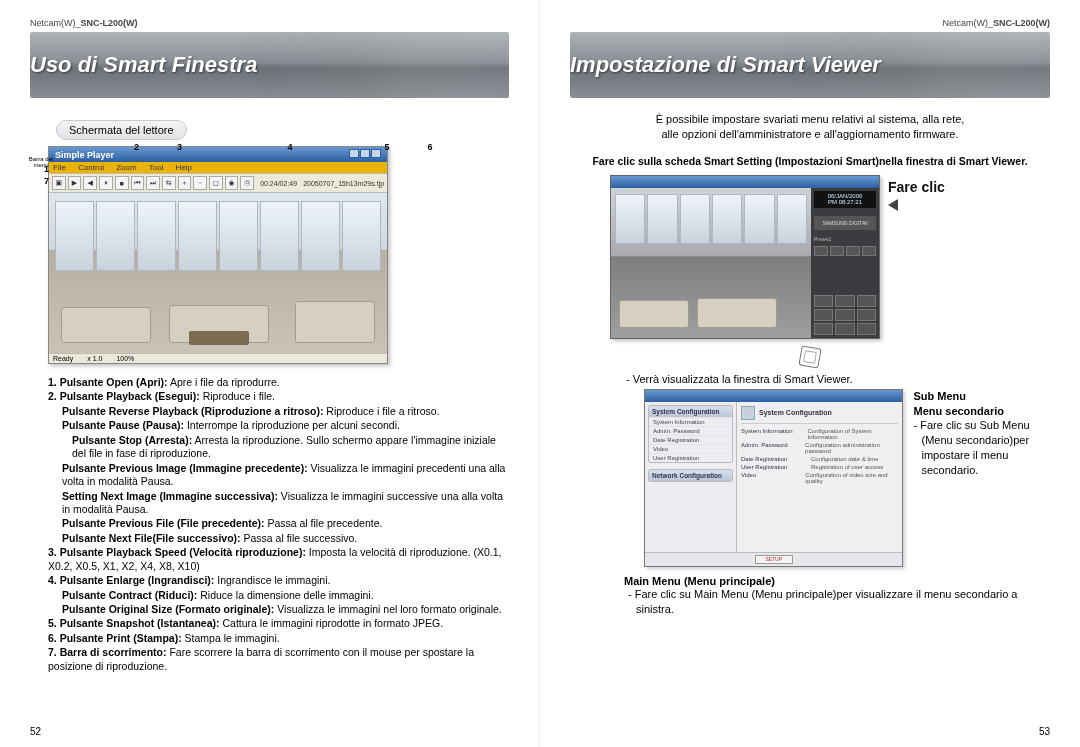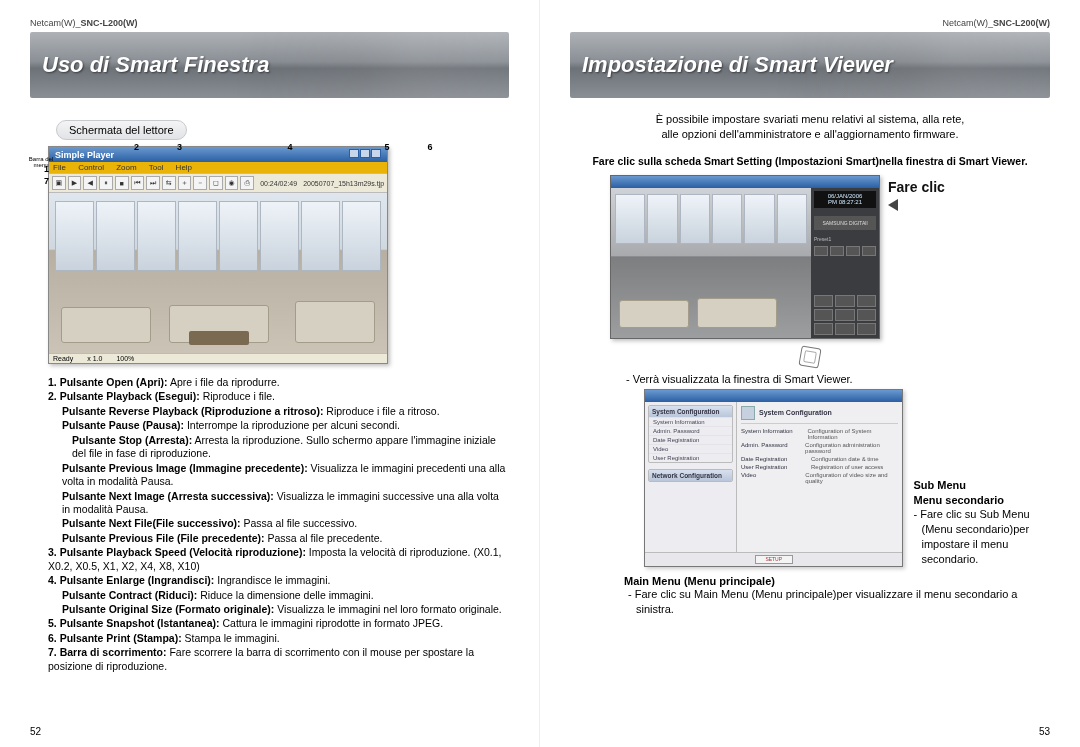--- a/index.html
+++ b/index.html
@@ -26,21 +26,20 @@
   }
   .page-header-small .bold { font-weight: bold; }
   .banner {
     width: 100%;
     height: 66px;
     background: linear-gradient(#aeb2b7 0%, #8a8f95 45%, #6d7278 55%, #8a8f95 100%);
     border-radius: 2px;
     position: relative;
     display: flex;
     align-items: center;
-    padding-left: 12px;
     overflow: hidden;
     margin-bottom: 8px;
   }
   .banner::after{
     content:"";
     position:absolute; inset:0;
     background:
       radial-gradient(circle at 80% 30%, rgba(255,255,255,.12), transparent 40%),
       radial-gradient(circle at 70% 70%, rgba(0,0,0,.08), transparent 40%);
   }
@@ -200,21 +199,21 @@
   }
   .sym{
     width:20px;height:20px;margin:6px auto 6px auto;
     border:1.5px solid #777;border-radius:3px;transform:rotate(10deg);
     position:relative;
   }
   .sym::after{content:"";position:absolute;inset:3px;border:1px solid #aaa;border-radius:2px;}
   .note-line{ font-size:11px; text-align:left; margin:2px 0 4px 56px; }
 
   .config-wrap{
-    display:flex; gap:10px; margin:2px 0 0 40px; align-items:flex-end;padding-left:34px;
+    display:flex; gap:10px; margin:2px 0 0 40px; align-items:flex-start;padding-left:34px;
   }
   .config-window{
     width:300px;border:1px solid #777;background:#efeff2;
     box-shadow:2px 2px 4px rgba(0,0,0,.2);
     font-size:7px;
   }
   .cw-title{background:linear-gradient(#6a99d0,#2a5fa3);height:12px;}
   .cw-body{display:flex;min-height:150px;}
   .cw-side{
     width:92px;border-right:1px solid #bbb;background:#ededf1;
@@ -323,23 +322,23 @@
     </div>
   </div>
 
   <div class="desc-list" id="desc-list-left">
       <p><span class="n">1. </span><span class="t">Pulsante Open (Apri):</span><span> Apre i file da riprodurre.</span></p>
       <p><span class="n">2. </span><span class="t">Pulsante Playback (Esegui):</span><span> Riproduce i file.</span></p>
       <p class="sub" style="margin-left: 14px;"><span class="t">Pulsante Reverse Playback (Riproduzione a ritroso):</span><span> Riproduce i file a ritroso.</span></p>
       <p class="sub" style="margin-left: 14px;"><span class="t">Pulsante Pause (Pausa):</span><span> Interrompe la riproduzione per alcuni secondi.</span></p>
       <p class="sub" style="margin-left: 24px;"><span class="t">Pulsante Stop (Arresta):</span><span> Arresta la riproduzione. Sullo schermo appare l'immagine iniziale del file in fase di riproduzione.</span></p>
       <p class="sub" style="margin-left: 14px;"><span class="t">Pulsante Previous Image (Immagine precedente):</span><span> Visualizza le immagini precedenti una alla volta in modalità Pausa.</span></p>
-      <p class="sub" style="margin-left: 14px;"><span class="t">Pulsante Next Image (Arresta successiva):</span><span> Visualizza le immagini successive una alla volta in modalità Pausa.</span></p>
+      <p class="sub" style="margin-left: 14px;"><span class="t">Setting Next Image (Immagine successiva):</span><span> Visualizza le immagini successive una alla volta in modalità Pausa.</span></p>
+      <p class="sub" style="margin-left: 14px;"><span class="t">Pulsante Previous File (File precedente):</span><span> Passa al file precedente.</span></p>
       <p class="sub" style="margin-left: 14px;"><span class="t">Pulsante Next File(File successivo):</span><span> Passa al file successivo.</span></p>
-      <p class="sub" style="margin-left: 14px;"><span class="t">Pulsante Previous File (File precedente):</span><span> Passa al file precedente.</span></p>
       <p><span class="n">3. </span><span class="t">Pulsante Playback Speed (Velocità riproduzione):</span><span> Imposta la velocità di riproduzione. (X0.1, X0.2, X0.5, X1, X2, X4, X8, X10)</span></p>
       <p><span class="n">4. </span><span class="t">Pulsante Enlarge (Ingrandisci):</span><span> Ingrandisce le immagini.</span></p>
       <p class="sub" style="margin-left: 14px;"><span class="t">Pulsante Contract (Riduci):</span><span> Riduce la dimensione delle immagini.</span></p>
       <p class="sub" style="margin-left: 14px;"><span class="t">Pulsante Original Size (Formato originale):</span><span> Visualizza le immagini nel loro formato originale.</span></p>
       <p><span class="n">5. </span><span class="t">Pulsante Snapshot (Istantanea):</span><span> Cattura le immagini riprodotte in formato JPEG.</span></p>
       <p><span class="n">6. </span><span class="t">Pulsante Print (Stampa):</span><span> Stampa le immagini.</span></p>
       <p><span class="n">7. </span><span class="t">Barra di scorrimento:</span><span> Fare scorrere la barra di scorrimento con il mouse per spostare la posizione di riproduzione.</span></p>
     </div>
 
   <div class="pageno l">52</div>

